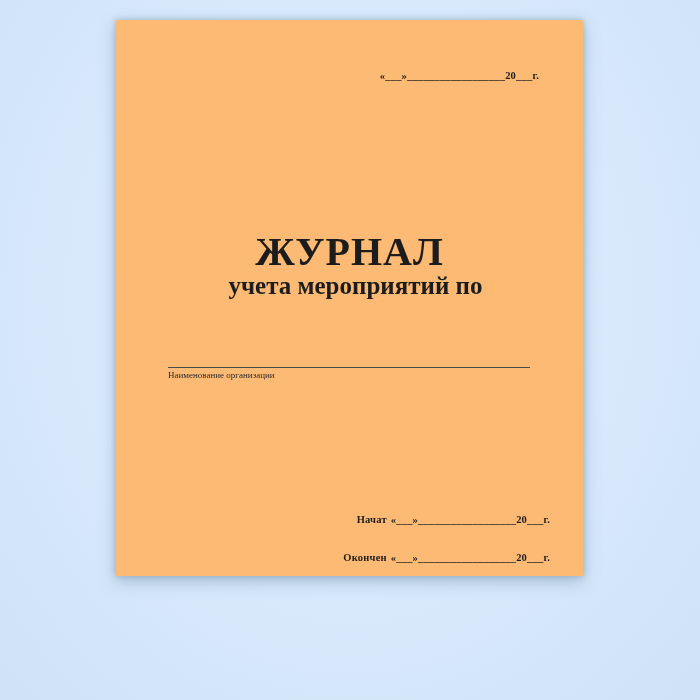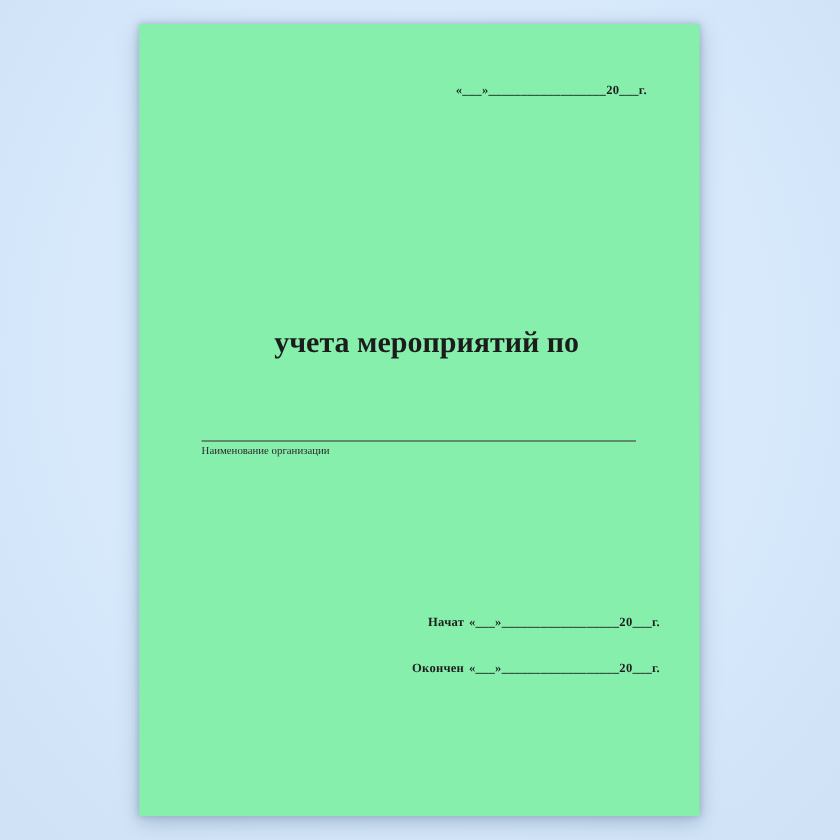--- a/index.html
+++ b/index.html
@@ -16,22 +16,22 @@
   .stage {
     position: relative;
     width: 700px;
     height: 700px;
   }
   .sheet {
     position: absolute;
     left: 116px;
     top: 20px;
     width: 467px;
-    height: 660px;
-    background: #86efac;
+    height: 556px;
+    background: #fdba74;
     box-shadow: 0 0 6px rgba(118, 142, 168, 0.55),
                 0 6px 16px rgba(105, 132, 162, 0.40);
     color: #1c1c1c;
   }
   .top-date {
     position: absolute;
     top: 49px;
     right: 44px;
     font-size: 10.5px;
     font-weight: bold;
@@ -100,20 +100,23 @@
   }
 </style>
 </head>
 <body>
 
 <div class="stage">
   <div class="sheet">
 
     <div class="top-date">«___»__________________20___г.</div>
 
+    <div class="title-block">
+      <div class="journal-title">ЖУРНАЛ</div>
+    </div>
 
     <div class="subtitle">
       <div>учета мероприятий по</div>
     </div>
 
     <div class="org-block">
       <div class="org-rule"></div>
       <div class="org-caption">Наименование организации</div>
     </div>
 

